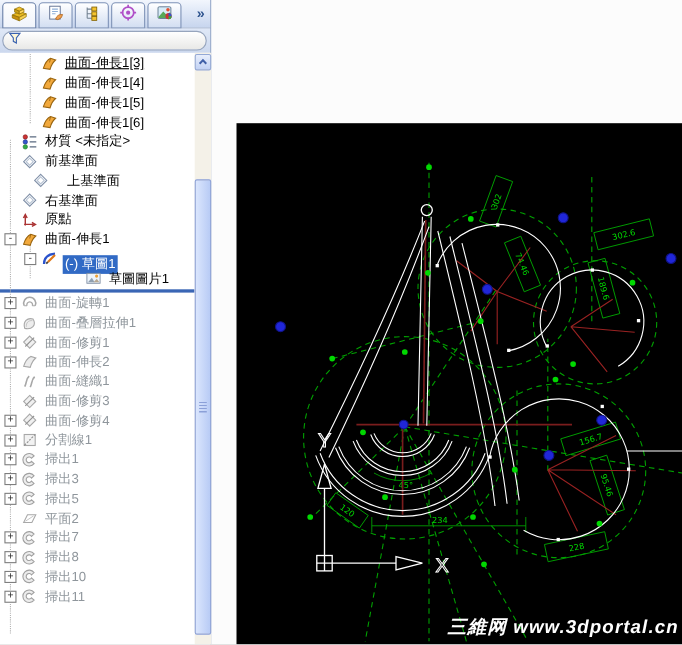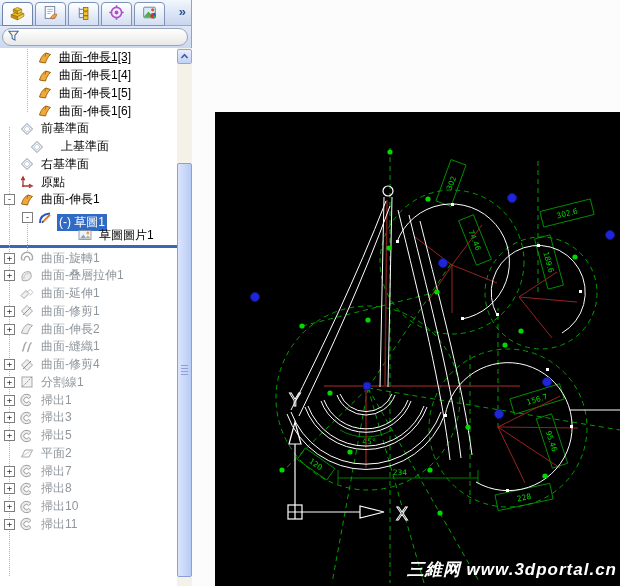--- a/index.html
+++ b/index.html
@@ -212,20 +212,27 @@
         <div class="trow" style="padding-left: 22px;">
           <span class="spc"></span>
           <span class="ticon"><svg viewBox="0 0 16 16">
               <use href="#i-surface-extrude" xlink:href="#i-surface-extrude"></use>
             </svg></span>
           <span class="lbl">曲面-伸長1[6]</span>
         </div>
         <div class="trow" style="padding-left: 4px;">
           <span class="spc"></span>
           <span class="ticon"><svg viewBox="0 0 16 16">
+              <use href="#i-material" xlink:href="#i-material"></use>
+            </svg></span>
+          <span class="lbl">材質 &lt;未指定&gt;</span>
+        </div>
+        <div class="trow" style="padding-left: 4px;">
+          <span class="spc"></span>
+          <span class="ticon"><svg viewBox="0 0 16 16">
               <use href="#i-ref-plane" xlink:href="#i-ref-plane"></use>
             </svg></span>
           <span class="lbl">前基準面</span>
         </div>
         <div class="trow" style="padding-left: 4px; gap: 10px;">
           <span class="spc"></span>
           <span class="ticon"><svg viewBox="0 0 16 16">
               <use href="#i-ref-plane" xlink:href="#i-ref-plane"></use>
             </svg></span>
           <span class="lbl">上基準面</span>
@@ -274,46 +281,46 @@
           <span class="lbl">曲面-旋轉1</span>
         </div>
         <div class="trow gray" style="padding-left: 4px;">
           <span class="exp">+</span>
           <span class="ticon"><svg viewBox="0 0 16 16">
               <use href="#i-surface-loft" xlink:href="#i-surface-loft"></use>
             </svg></span>
           <span class="lbl">曲面-叠層拉伸1</span>
         </div>
         <div class="trow gray" style="padding-left: 4px;">
-          <span class="spc"></span>
-          <span class="ticon"><svg viewBox="0 0 16 16">
-              <use href="#i-surface-extend" xlink:href="#i-surface-extend"></use>
-            </svg></span>
-          <span class="lbl">曲面-延伸1</span>
-        </div>
-        <div class="trow gray" style="padding-left: 4px;">
           <span class="exp">+</span>
           <span class="ticon"><svg viewBox="0 0 16 16">
               <use href="#i-surface-trim" xlink:href="#i-surface-trim"></use>
             </svg></span>
           <span class="lbl">曲面-修剪1</span>
         </div>
         <div class="trow gray" style="padding-left: 4px;">
           <span class="exp">+</span>
           <span class="ticon"><svg viewBox="0 0 16 16">
               <use href="#i-surface-extrude-gray" xlink:href="#i-surface-extrude-gray"></use>
             </svg></span>
           <span class="lbl">曲面-伸長2</span>
         </div>
         <div class="trow gray" style="padding-left: 4px;">
           <span class="spc"></span>
           <span class="ticon"><svg viewBox="0 0 16 16">
               <use href="#i-surface-knit" xlink:href="#i-surface-knit"></use>
             </svg></span>
           <span class="lbl">曲面-縫織1</span>
+        </div>
+        <div class="trow gray" style="padding-left: 4px;">
+          <span class="spc"></span>
+          <span class="ticon"><svg viewBox="0 0 16 16">
+              <use href="#i-surface-trim" xlink:href="#i-surface-trim"></use>
+            </svg></span>
+          <span class="lbl">曲面-修剪3</span>
         </div>
         <div class="trow gray" style="padding-left: 4px;">
           <span class="exp">+</span>
           <span class="ticon"><svg viewBox="0 0 16 16">
               <use href="#i-surface-trim" xlink:href="#i-surface-trim"></use>
             </svg></span>
           <span class="lbl">曲面-修剪4</span>
         </div>
         <div class="trow gray" style="padding-left: 4px;">
           <span class="exp">+</span>

